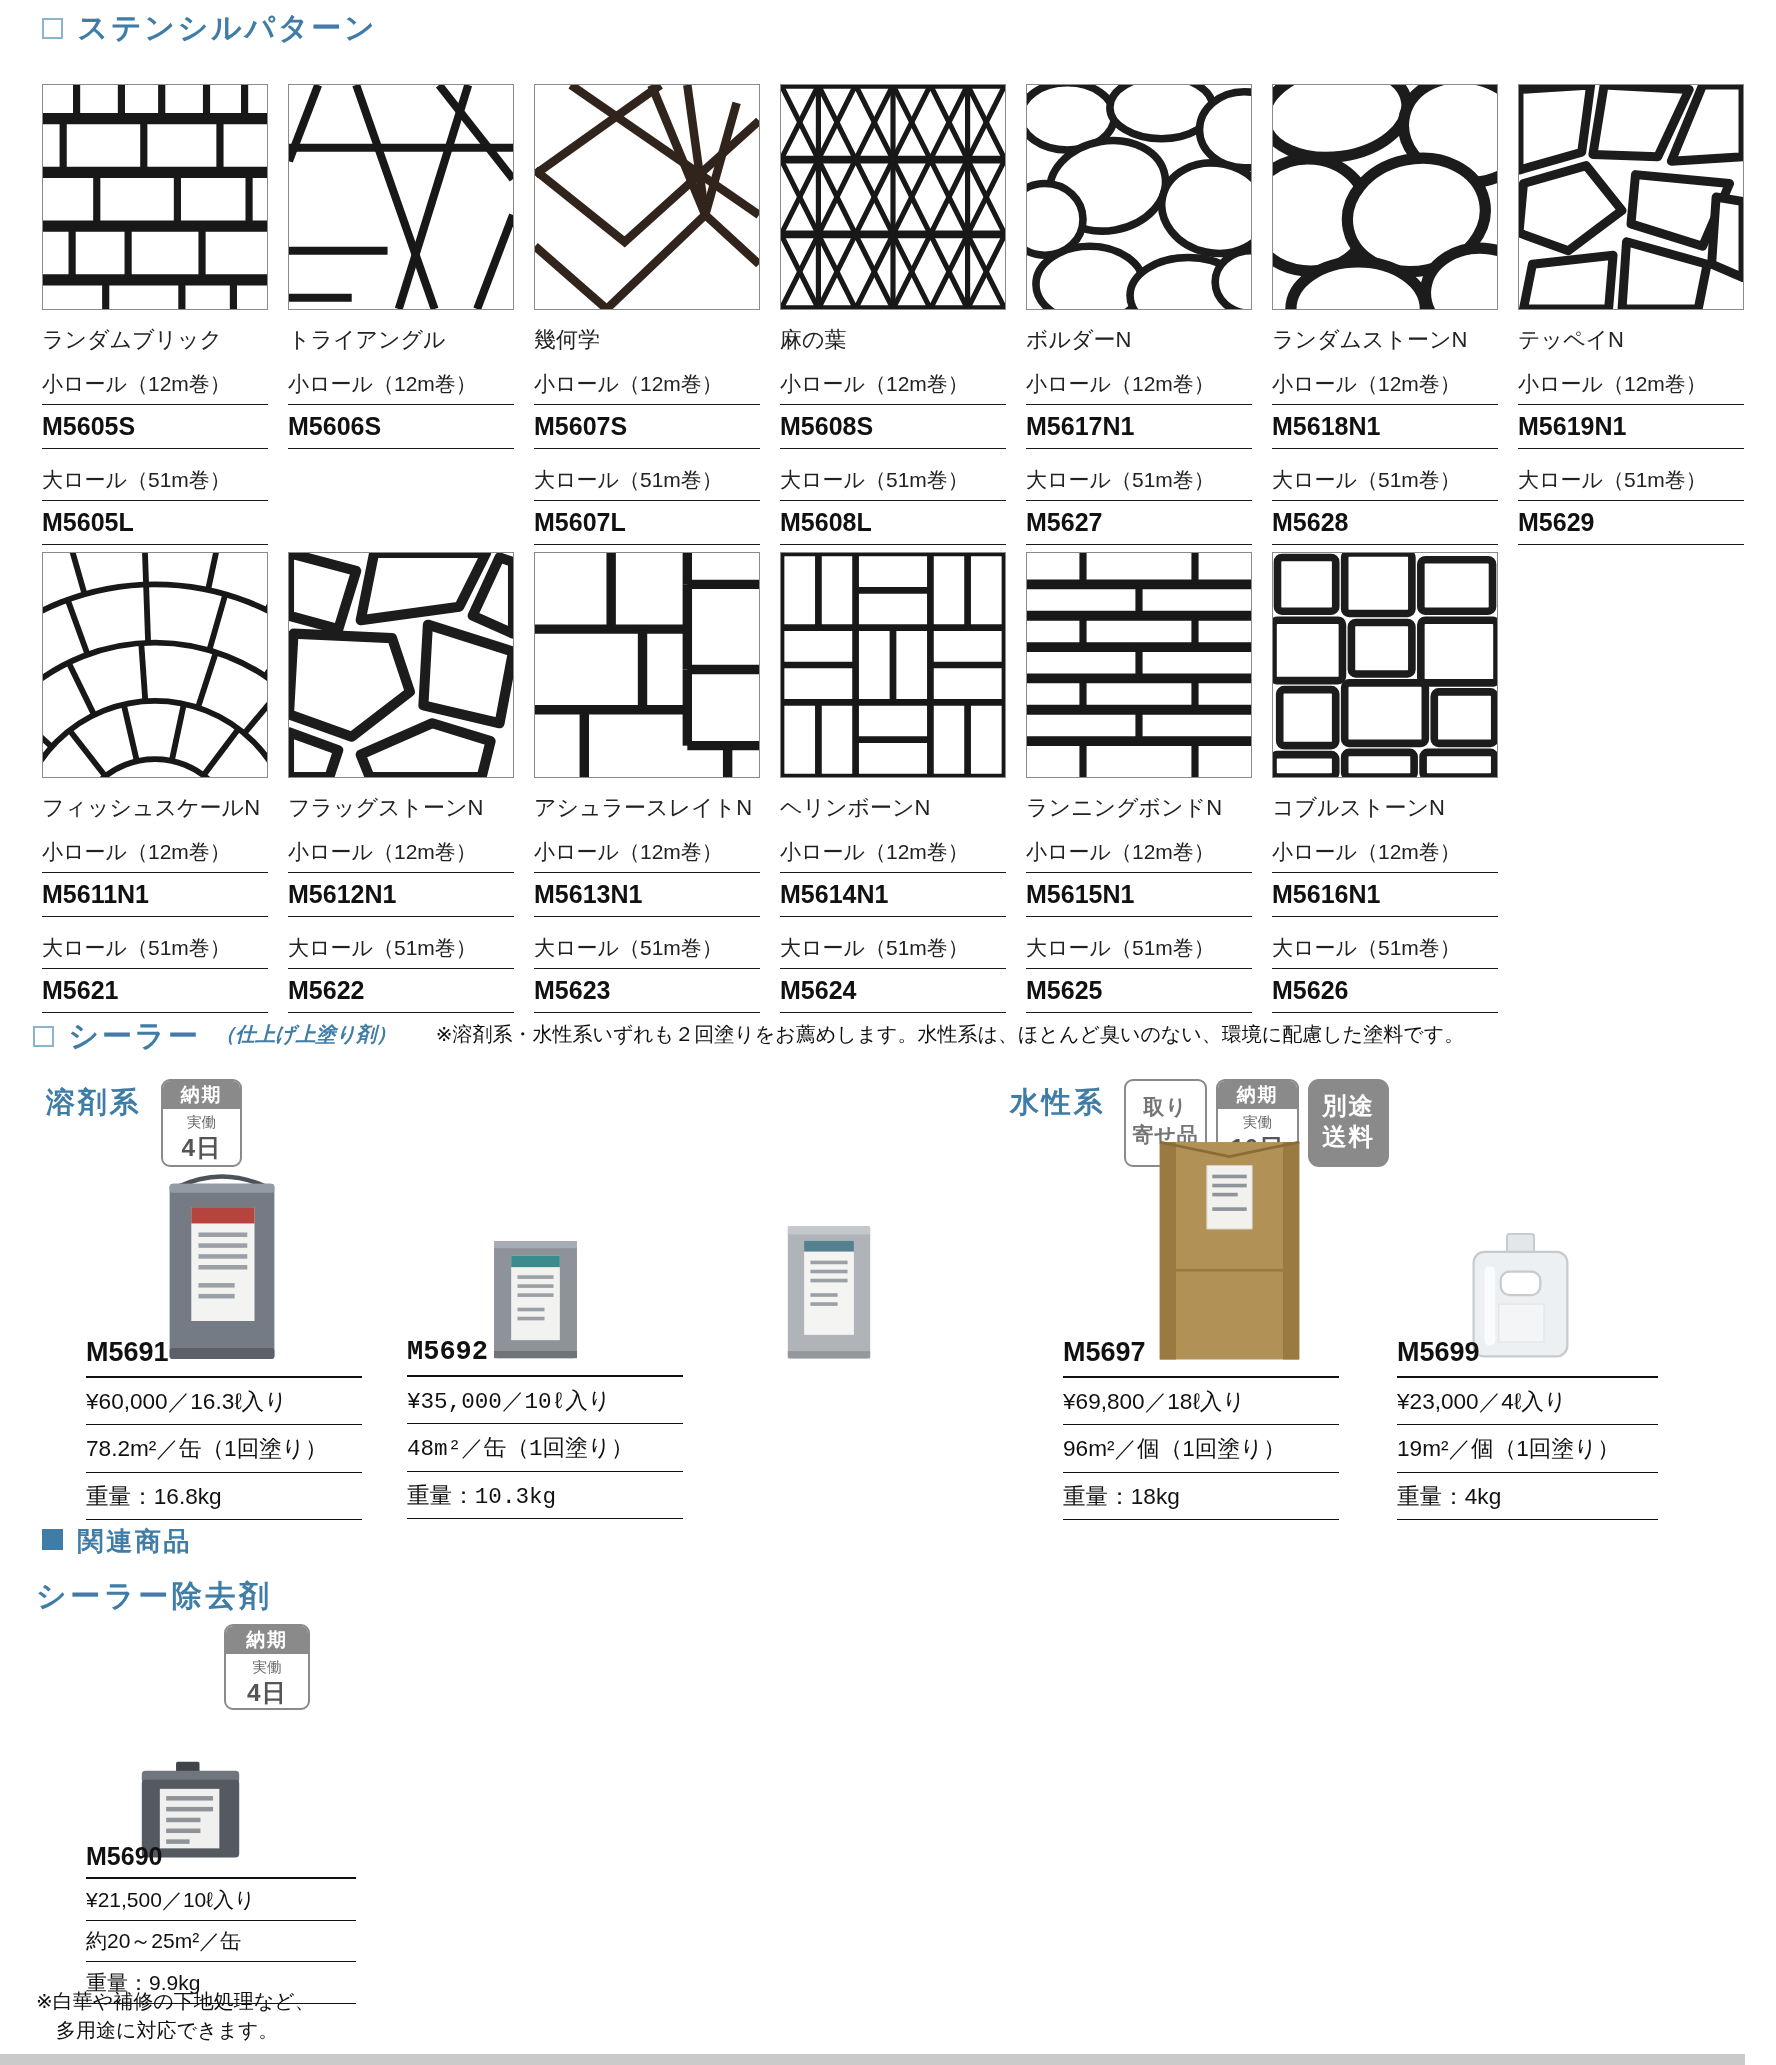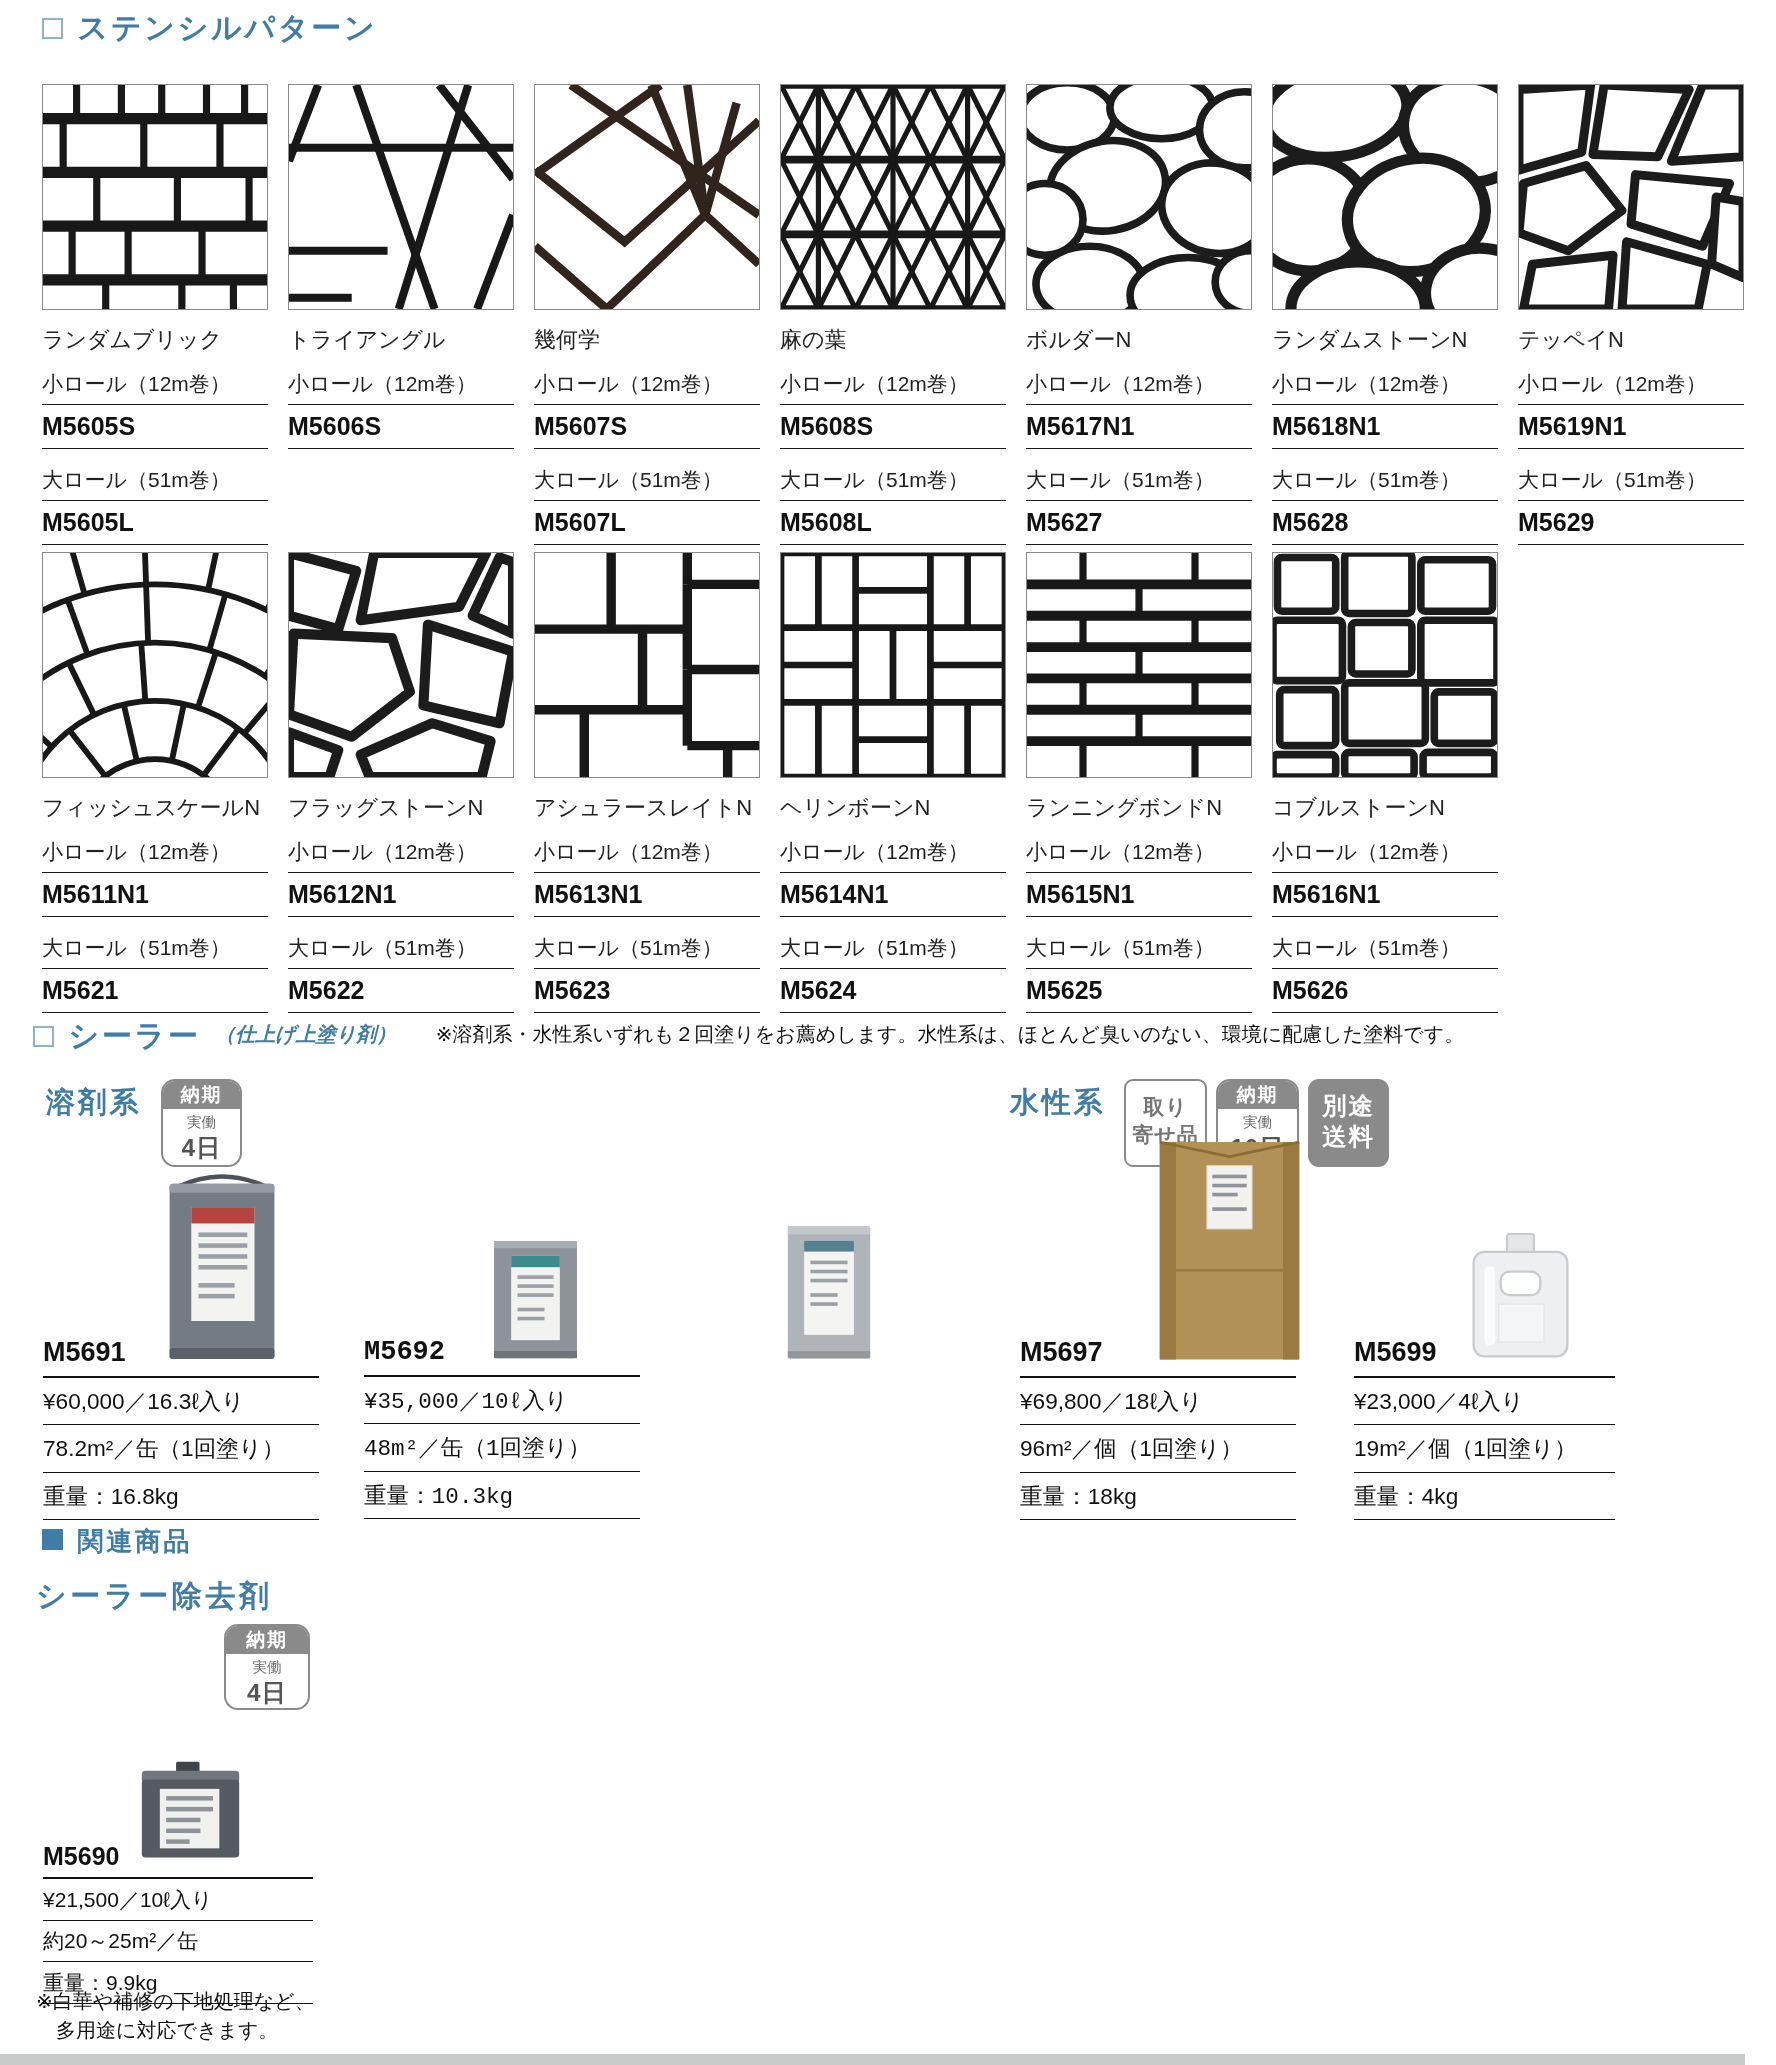--- a/index.html
+++ b/index.html
@@ -23,29 +23,29 @@
   .roll-row{font-size:21px;color:#222;padding:0 0 6.3px;border-bottom:1.8px solid #1a1a1a;}
   .code-row{font-size:25px;font-weight:700;color:#111;padding:7.2px 0 6.3px;border-bottom:1.8px solid #1a1a1a;}
   .mt{margin-top:17px;}
 
   
   .group-label{position:absolute;font-size:29px;font-weight:700;color:#3f7ca6;letter-spacing:2.7px;}
   .sub-label{position:absolute;font-size:30px;font-weight:700;color:#3f7ca6;letter-spacing:3.6px;}
 
   
   .badge{position:absolute;box-sizing:border-box;}
-  .badge-delivery{border:2.7px solid #8a8a8a;border-radius:14px;background:#fff;overflow:hidden;}
+  .badge-delivery{border:2.7px solid #8a8a8a;border-radius:9px;background:#fff;overflow:hidden;}
   .badge-head{background:#8a8a8a;color:#fff;font-size:19px;font-weight:700;text-align:center;height:28px;line-height:27px;letter-spacing:1.8px;}
   .badge-sub{font-size:14.5px;color:#666;text-align:center;margin-top:3.6px;}
   .badge-days{font-size:24.4px;color:#555;text-align:center;font-weight:600;letter-spacing:0.9px;}
   .badge-order{border:2.7px solid #8a8a8a;border-radius:9px;background:#fff;color:#757575;font-size:21px;font-weight:700;text-align:center;padding-top:11.8px;line-height:28px;letter-spacing:0.9px;}
   .badge-ship{background:#8a8a8a;border-radius:11px;color:#fff;font-size:24.4px;font-weight:700;text-align:center;padding-top:11px;line-height:31px;letter-spacing:1.8px;}
 
   
-  .prod{position:absolute;width:276px;}
+  .prod{position:absolute;width:276px;margin-left:43px;}
   .prod-code{font-size:27px;font-weight:700;color:#111;padding-bottom:8.1px;border-bottom:2.7px solid #111;}
   .spec-row{font-size:22.6px;color:#111;padding:8.1px 0 7.2px;border-bottom:1.8px solid #111;}
   .prod.remover{width:270px;}
   .prod.remover .prod-code{font-size:25px;padding-bottom:6.3px;}
   .prod.remover .spec-row{font-size:21px;padding:6.3px 0 6.3px;}
   .photo{position:absolute;}
   .photo svg{display:block;width:100%;height:100%;}
   .foot-note{position:absolute;font-size:20px;color:#111;line-height:29px;}
   .foot-note .ind{padding-left:20px;}
   .bottom-bar{position:absolute;left:0;bottom:0;width:100%;height:11px;background:#c9caca;}

